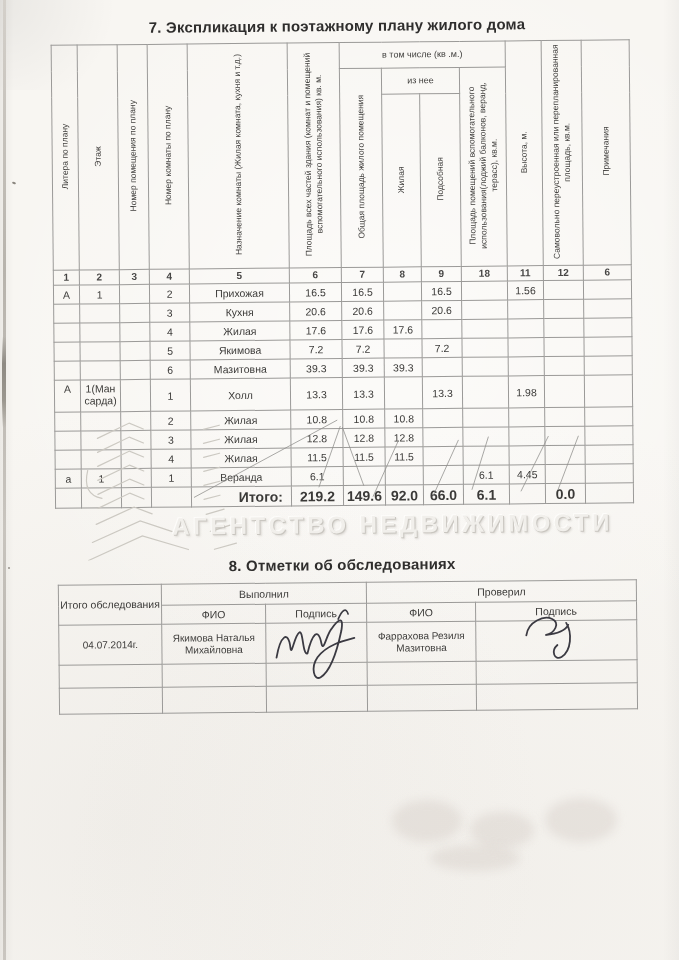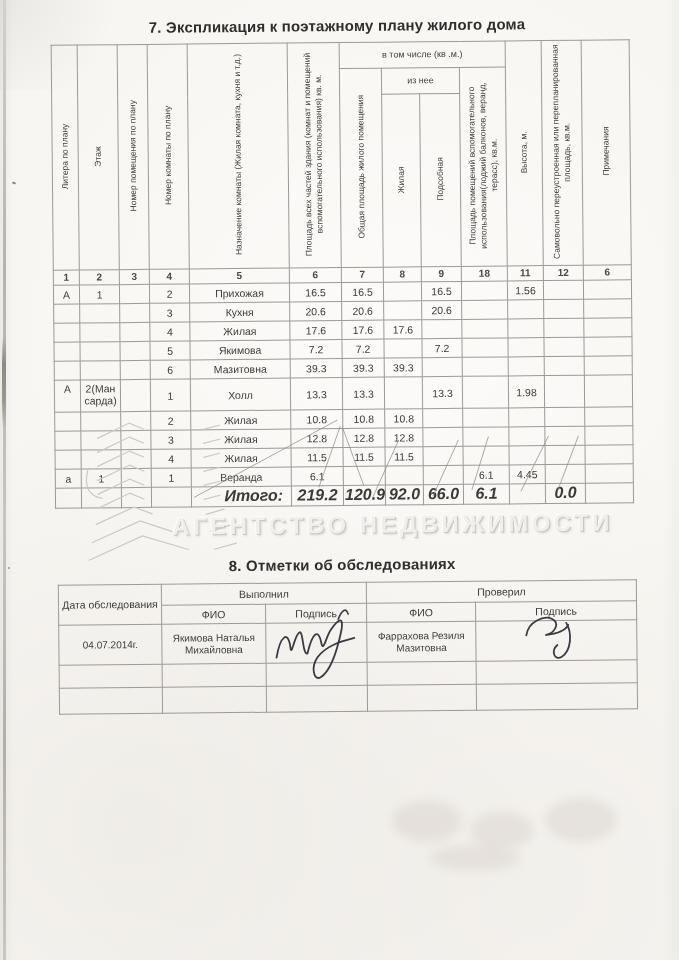--- a/index.html
+++ b/index.html
@@ -50,21 +50,21 @@
   .vcell{vertical-align:middle;text-align:center;padding:2px 0;}
   .vtext{display:inline-block;writing-mode:vertical-rl;transform:rotate(180deg);
     font-size:8.5px;line-height:1.3;color:#403f3d;letter-spacing:0;}
   .mh218{max-height:218px;}
   .mh194{max-height:192px;}
   .mh168{max-height:166px;}
   .expl tbody tr{height:19px;}
   .expl tr.tall{height:32px;}
   .expl tr.tall td:nth-child(1),.expl tr.tall td:nth-child(2){vertical-align:top;padding-top:2px;}
   .expl tr.total{height:20px;}
-  .expl tr.total td{font-weight:bold;font-style:italic;font-size:16px;}
+  .expl tr.total td{font-weight:bold;font-size:14px;}
   .expl tr.total td:nth-child(5){text-align:right;padding-right:8px;}
 
   .survey{left:55px;top:582px;width:578px;}
   .survey .s1{height:21px;}
   .survey .s2{height:19px;}
   .survey .sdata{height:40px;}
   .survey .se1{height:23px;}
   .survey .se2{height:26px;}
   .survey td{font-size:10.5px;}
   .survey .sdata td{font-size:10px;color:#3e3d3b;}
@@ -228,21 +228,21 @@
           <td>39.3</td>
           <td>39.3</td>
           <td></td>
           <td></td>
           <td></td>
           <td></td>
           <td></td>
         </tr>
         <tr class="tall">
           <td>А</td>
-          <td>2(Ман сарда)</td>
+          <td>1(Ман сарда)</td>
           <td></td>
           <td>1</td>
           <td>Холл</td>
           <td>13.3</td>
           <td>13.3</td>
           <td></td>
           <td>13.3</td>
           <td></td>
           <td>1.98</td>
           <td></td>
@@ -308,21 +308,21 @@
           <td></td>
           <td></td>
         </tr>
         <tr class="total">
           <td></td>
           <td></td>
           <td></td>
           <td></td>
           <td>Итого:</td>
           <td>219.2</td>
-          <td>120.9</td>
+          <td>149.6</td>
           <td>92.0</td>
           <td>66.0</td>
           <td>6.1</td>
           <td></td>
           <td>0.0</td>
           <td></td>
         </tr>
       </tbody>
   </table>
 
@@ -370,21 +370,21 @@
   <table class="survey">
     <colgroup>
       <col style="width:103px">
         <col style="width:104px">
         <col style="width:101px">
       <col style="width:109px">
         <col style="width:161px">
     </colgroup>
     <tbody>
       <tr class="s1">
-        <td rowspan="2">Дата обследования</td>
+        <td rowspan="2">Итого обследования</td>
         <td colspan="2">Выполнил</td>
         <td colspan="2">Проверил</td>
       </tr>
       <tr class="s2">
         <td>ФИО</td>
         <td>Подпись</td>
         <td>ФИО</td>
         <td>Подпись</td>
       </tr>
       <tr class="sdata">

